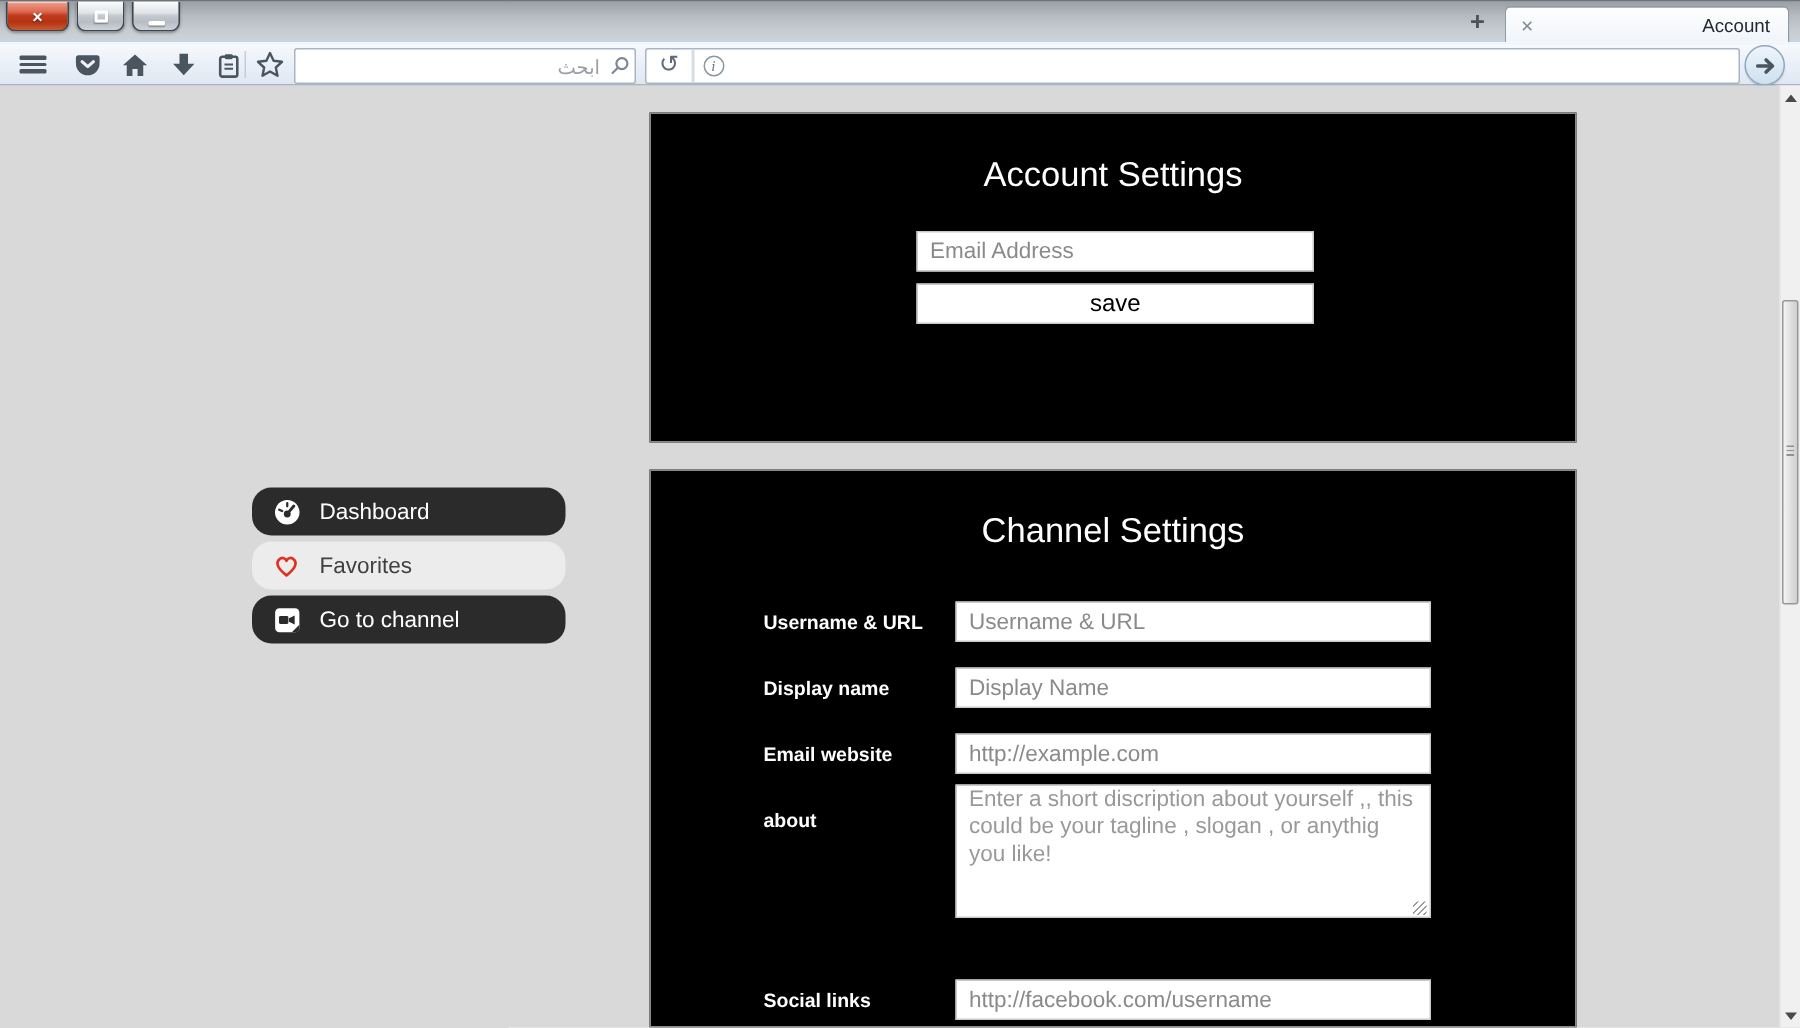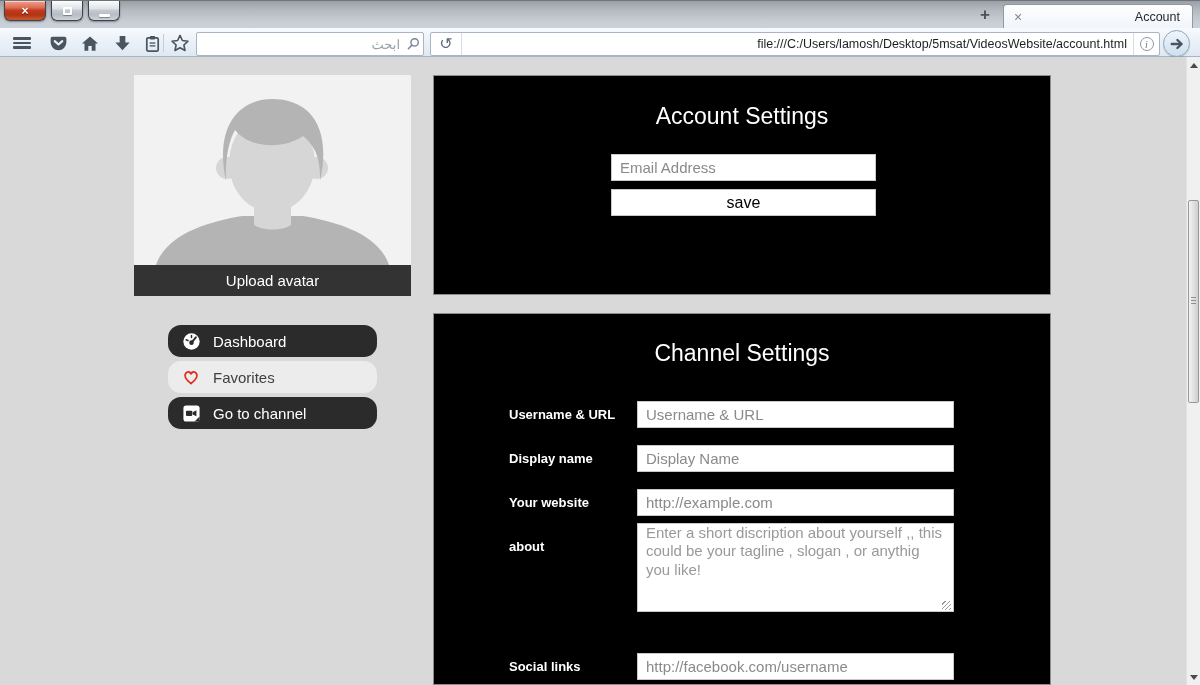--- a/index.html
+++ b/index.html
@@ -185,51 +185,35 @@
       <span class="search-mag">
         <svg width="16" height="16" viewBox="0 0 20 20">
           <circle cx="12" cy="8" r="4.6" fill="none" stroke="#7a8694" stroke-width="1.8"></circle>
           <line x1="8.6" y1="11.4" x2="4.2" y2="15.8" stroke="#7a8694" stroke-width="1.8" stroke-linecap="round"></line>
         </svg>
       </span>
     </div>
 
     <div class="urlbar">
       <span class="reload-btn">↺</span>
-      <input type="text" value="file:///C:/Users/lamosh/Desktop/5msat/VideosWebsite/account.html" style="">
       <span class="info-btn">
         <span class="info-circle">i</span>
       </span>
     </div>
 
     <div class="go-btn">
       <svg width="16" height="16" viewBox="0 0 20 20">
         <path d="M3.5 10 H14" stroke="#4a5560" stroke-width="3" stroke-linecap="round" fill="none"></path>
         <path d="M10.5 5 L15.8 10 L10.5 15" stroke="#4a5560" stroke-width="3" stroke-linecap="round" stroke-linejoin="round" fill="none"></path>
       </svg>
     </div>
   </div>
 
   <div class="page">
 
-    <div class="avatar-card">
-      <svg class="avatar-img" viewBox="0 0 277 190">
-        <rect width="277" height="190" fill="#f2f2f2"></rect>
-        <path d="M22 190 C32 160 72 147 108 141 L169 141 C205 147 245 160 255 190 Z" fill="#b4b4b4"></path>
-        <path d="M120 110 h37 v40 c-9 6 -28 6 -37 0 z" fill="#d6d6d6"></path>
-        <path d="M120 118 c10 8 27 8 37 0 v9 c-10 7 -27 7 -37 0 z" fill="#c2c2c2"></path>
-        <circle cx="93" cy="93" r="11" fill="#d6d6d6"></circle>
-        <circle cx="183" cy="93" r="11" fill="#d6d6d6"></circle>
-        <ellipse cx="138" cy="88" rx="43" ry="49" fill="#d6d6d6"></ellipse>
-        <path d="M92 106 C80 50 106 24 138 24 C176 24 198 52 186 106 C187 82 180 70 169 61 C149 75 115 73 101 55 C95 65 91 84 92 106 Z" fill="#b4b4b4"></path>
-      </svg>
-      <div class="upload-bar">
-        <span>Upload avatar</span>
-      </div>
-    </div>
 
     <div class="menu">
       <div class="menu-item menu-dark">
         <span class="mi-icon">
           <svg width="19" height="19" viewBox="0 0 20 20">
             <circle cx="10" cy="10" r="8.6" fill="#fff"></circle>
             <path d="M10 11.2 L14.6 5.6" stroke="#2b2b2b" stroke-width="2" stroke-linecap="round"></path>
             <circle cx="10" cy="11.2" r="2.4" fill="#2b2b2b"></circle>
             <path d="M4.4 8.2 l2 .9 M10 3.6 v2.2" stroke="#2b2b2b" stroke-width="1.6" stroke-linecap="round"></path>
           </svg>
@@ -265,21 +249,21 @@
 
     <div class="panel panel-2" style="position:absolute;">
       <div class="panel-title">Channel Settings</div>
 
       <span class="clabel lbl-1">Username &amp; URL</span>
       <input class="field cinput inp-1" type="text" placeholder="Username &amp; URL" style="">
 
       <span class="clabel lbl-2">Display name</span>
       <input class="field cinput inp-2" type="text" placeholder="Display Name" style="">
 
-      <span class="clabel lbl-3">Your website</span>
+      <span class="clabel lbl-3">Email website</span>
       <input class="field cinput inp-3" type="text" placeholder="http://example.com" style="">
 
       <span class="clabel lbl-4">about</span>
       <textarea class="field about-area" placeholder="Enter a short discription about yourself ,, this could be your tagline , slogan , or anythig you like!" style=""></textarea>
       <span class="resize-grip"></span>
 
       <span class="clabel lbl-5">Social links</span>
       <input class="field cinput inp-5" type="text" placeholder="http://facebook.com/username" style="">
     </div>
 

